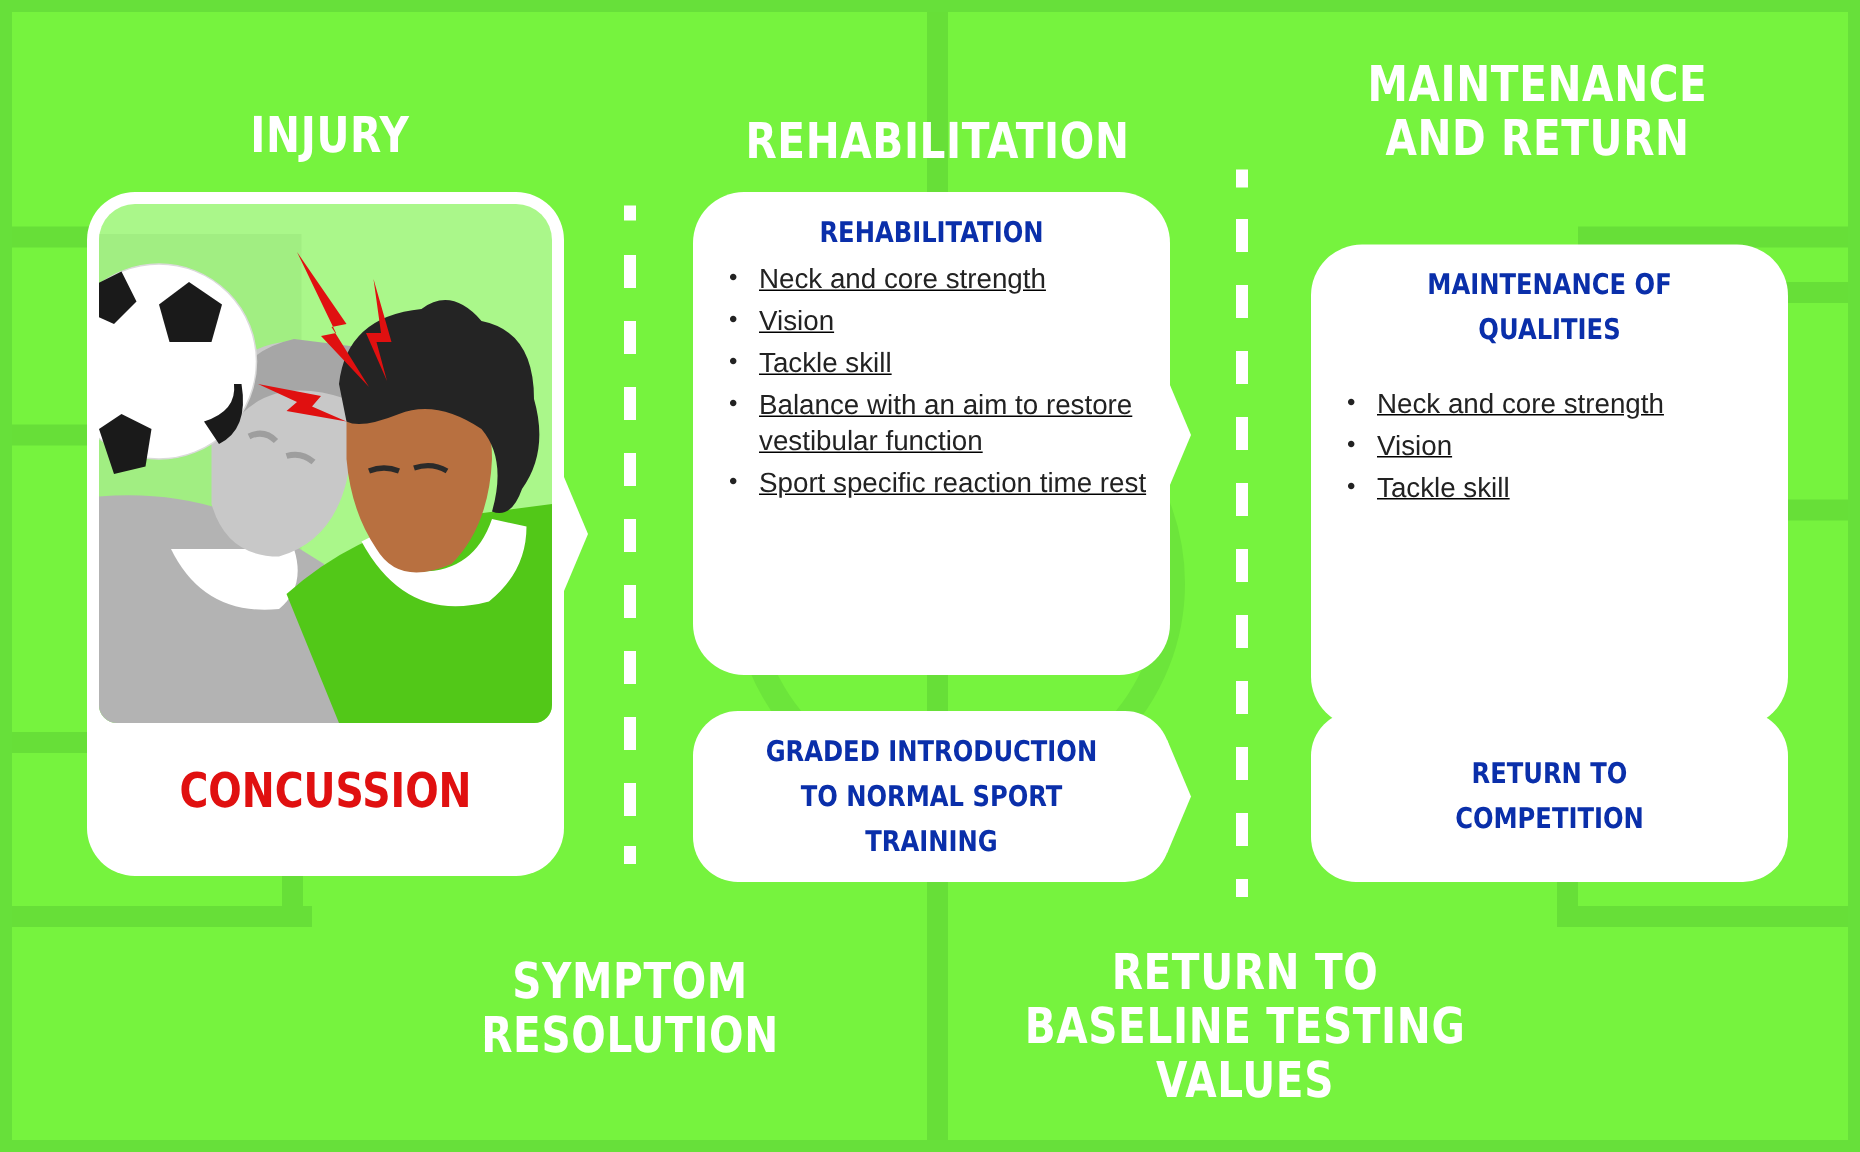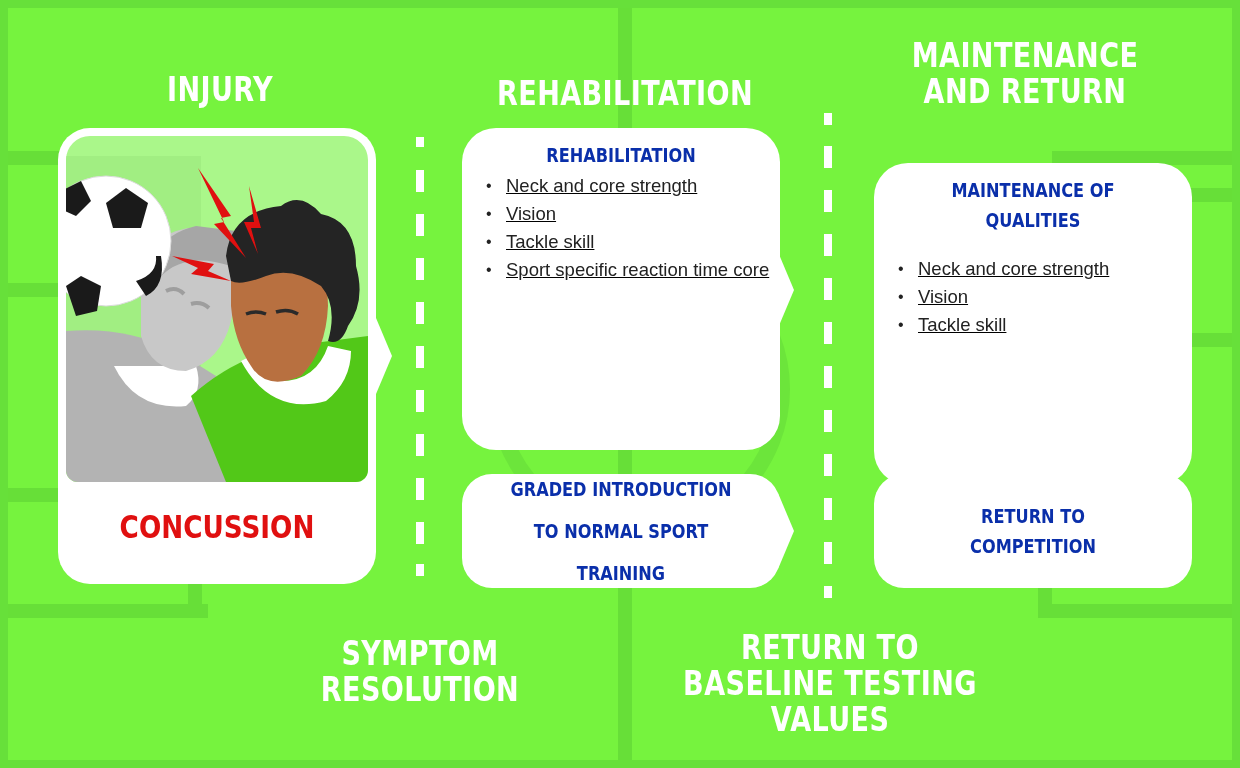--- a/index.html
+++ b/index.html
@@ -106,26 +106,27 @@
   <div class="dash" style="left:824px;top:542px;height:22px;"></div>
   <div class="dash" style="left:824px;top:586px;height:12px;"></div>
 </div>
 
 <div class="card" style="left:462px;top:128px;width:318px;height:322px;border-radius:34px;">
   <div class="card-h" style="margin-top:12px;">REHABILITATION</div>
   <ul class="bl" style="margin:4px 10px 0 22px;">
     <li>Neck and core strength</li>
     <li>Vision</li>
     <li>Tackle skill</li>
-    <li>Sport specific reaction time core</li>
+    <li>Balance with an aim to restore vestibular function</li>
+    <li>Sport specific reaction time rest</li>
   </ul>
 </div>
 <div class="arrow" style="left:778px;top:252px;"></div>
 
-<div class="card" style="left:462px;top:474px;width:318px;height:114px;display:flex;flex-direction:column;justify-content:space-between;">
+<div class="card" style="left:462px;top:474px;width:318px;height:114px;display:flex;flex-direction:column;justify-content:center;">
   <div class="card-h">GRADED INTRODUCTION</div>
   <div class="card-h">TO NORMAL SPORT</div>
   <div class="card-h">TRAINING</div>
 </div>
 <div class="arrow" style="left:778px;top:493px;"></div>
 
 <div class="card" style="left:874px;top:128px;width:318px;height:322px;border-radius:34px;margin-top:35px;">
   <div class="card-h" style="margin-top:12px;">MAINTENANCE OF</div>
   <div class="card-h">QUALITIES</div>
   <ul class="bl" style="margin:22px 10px 0 22px;">

